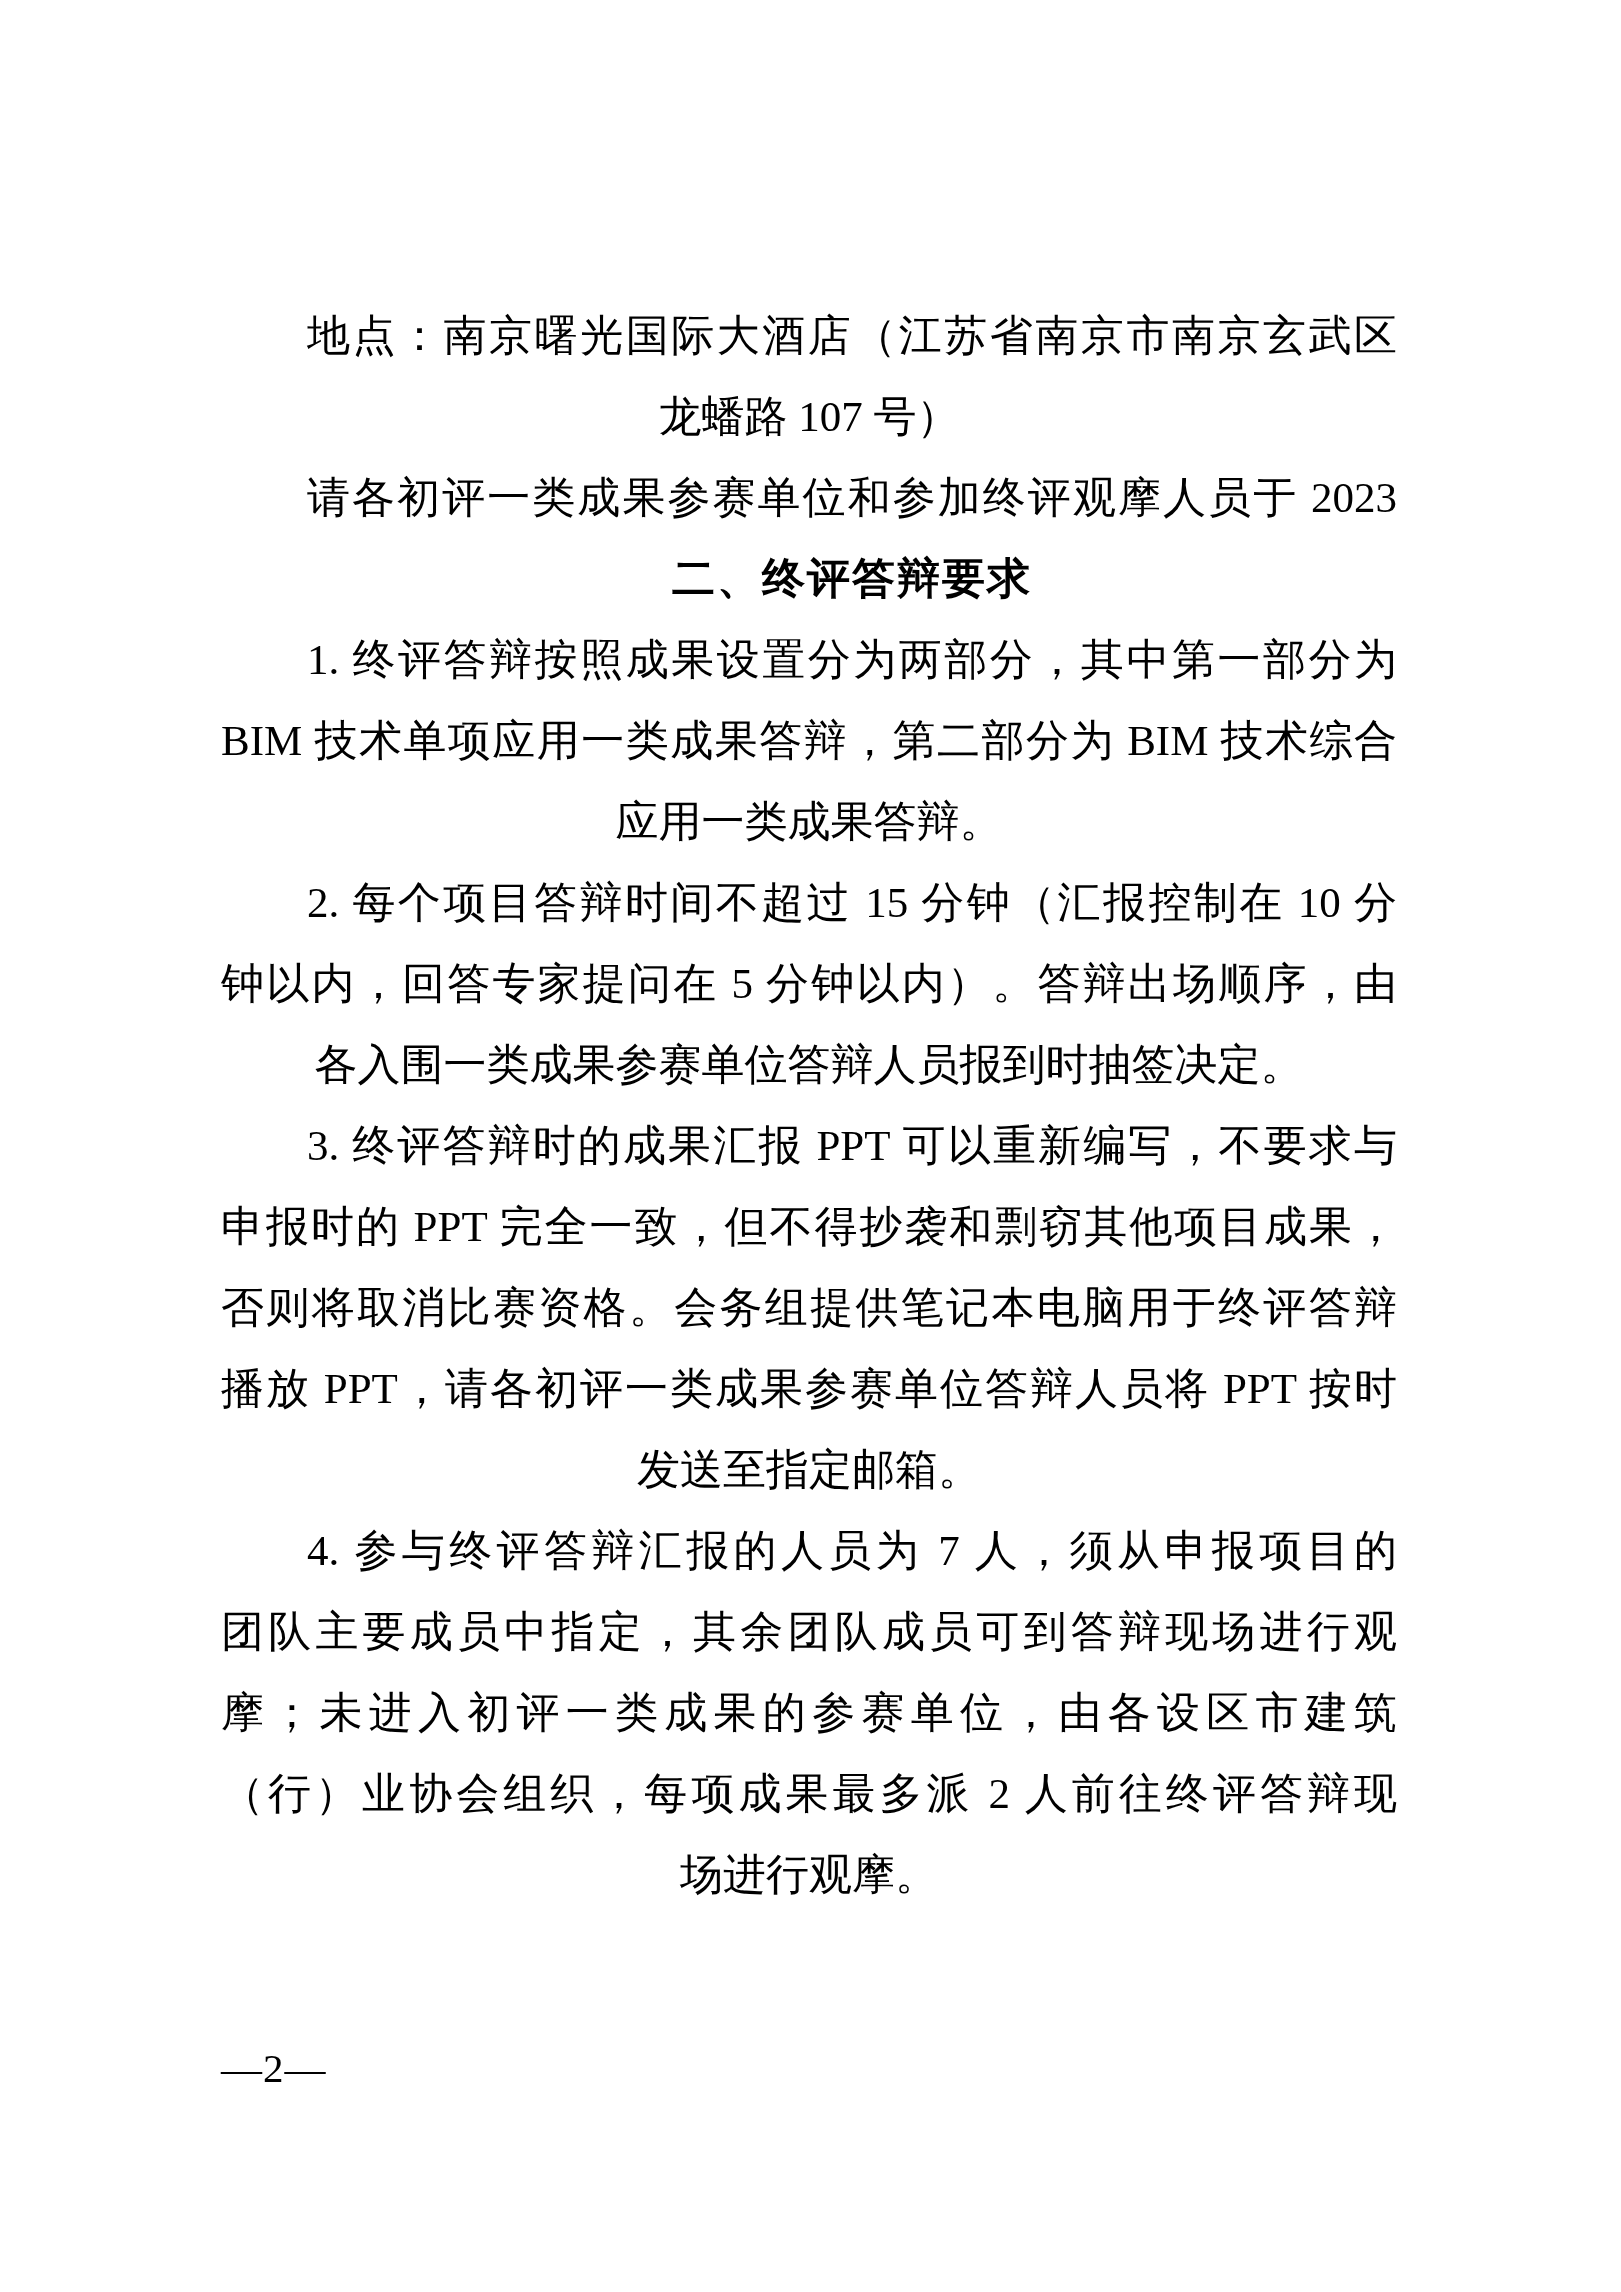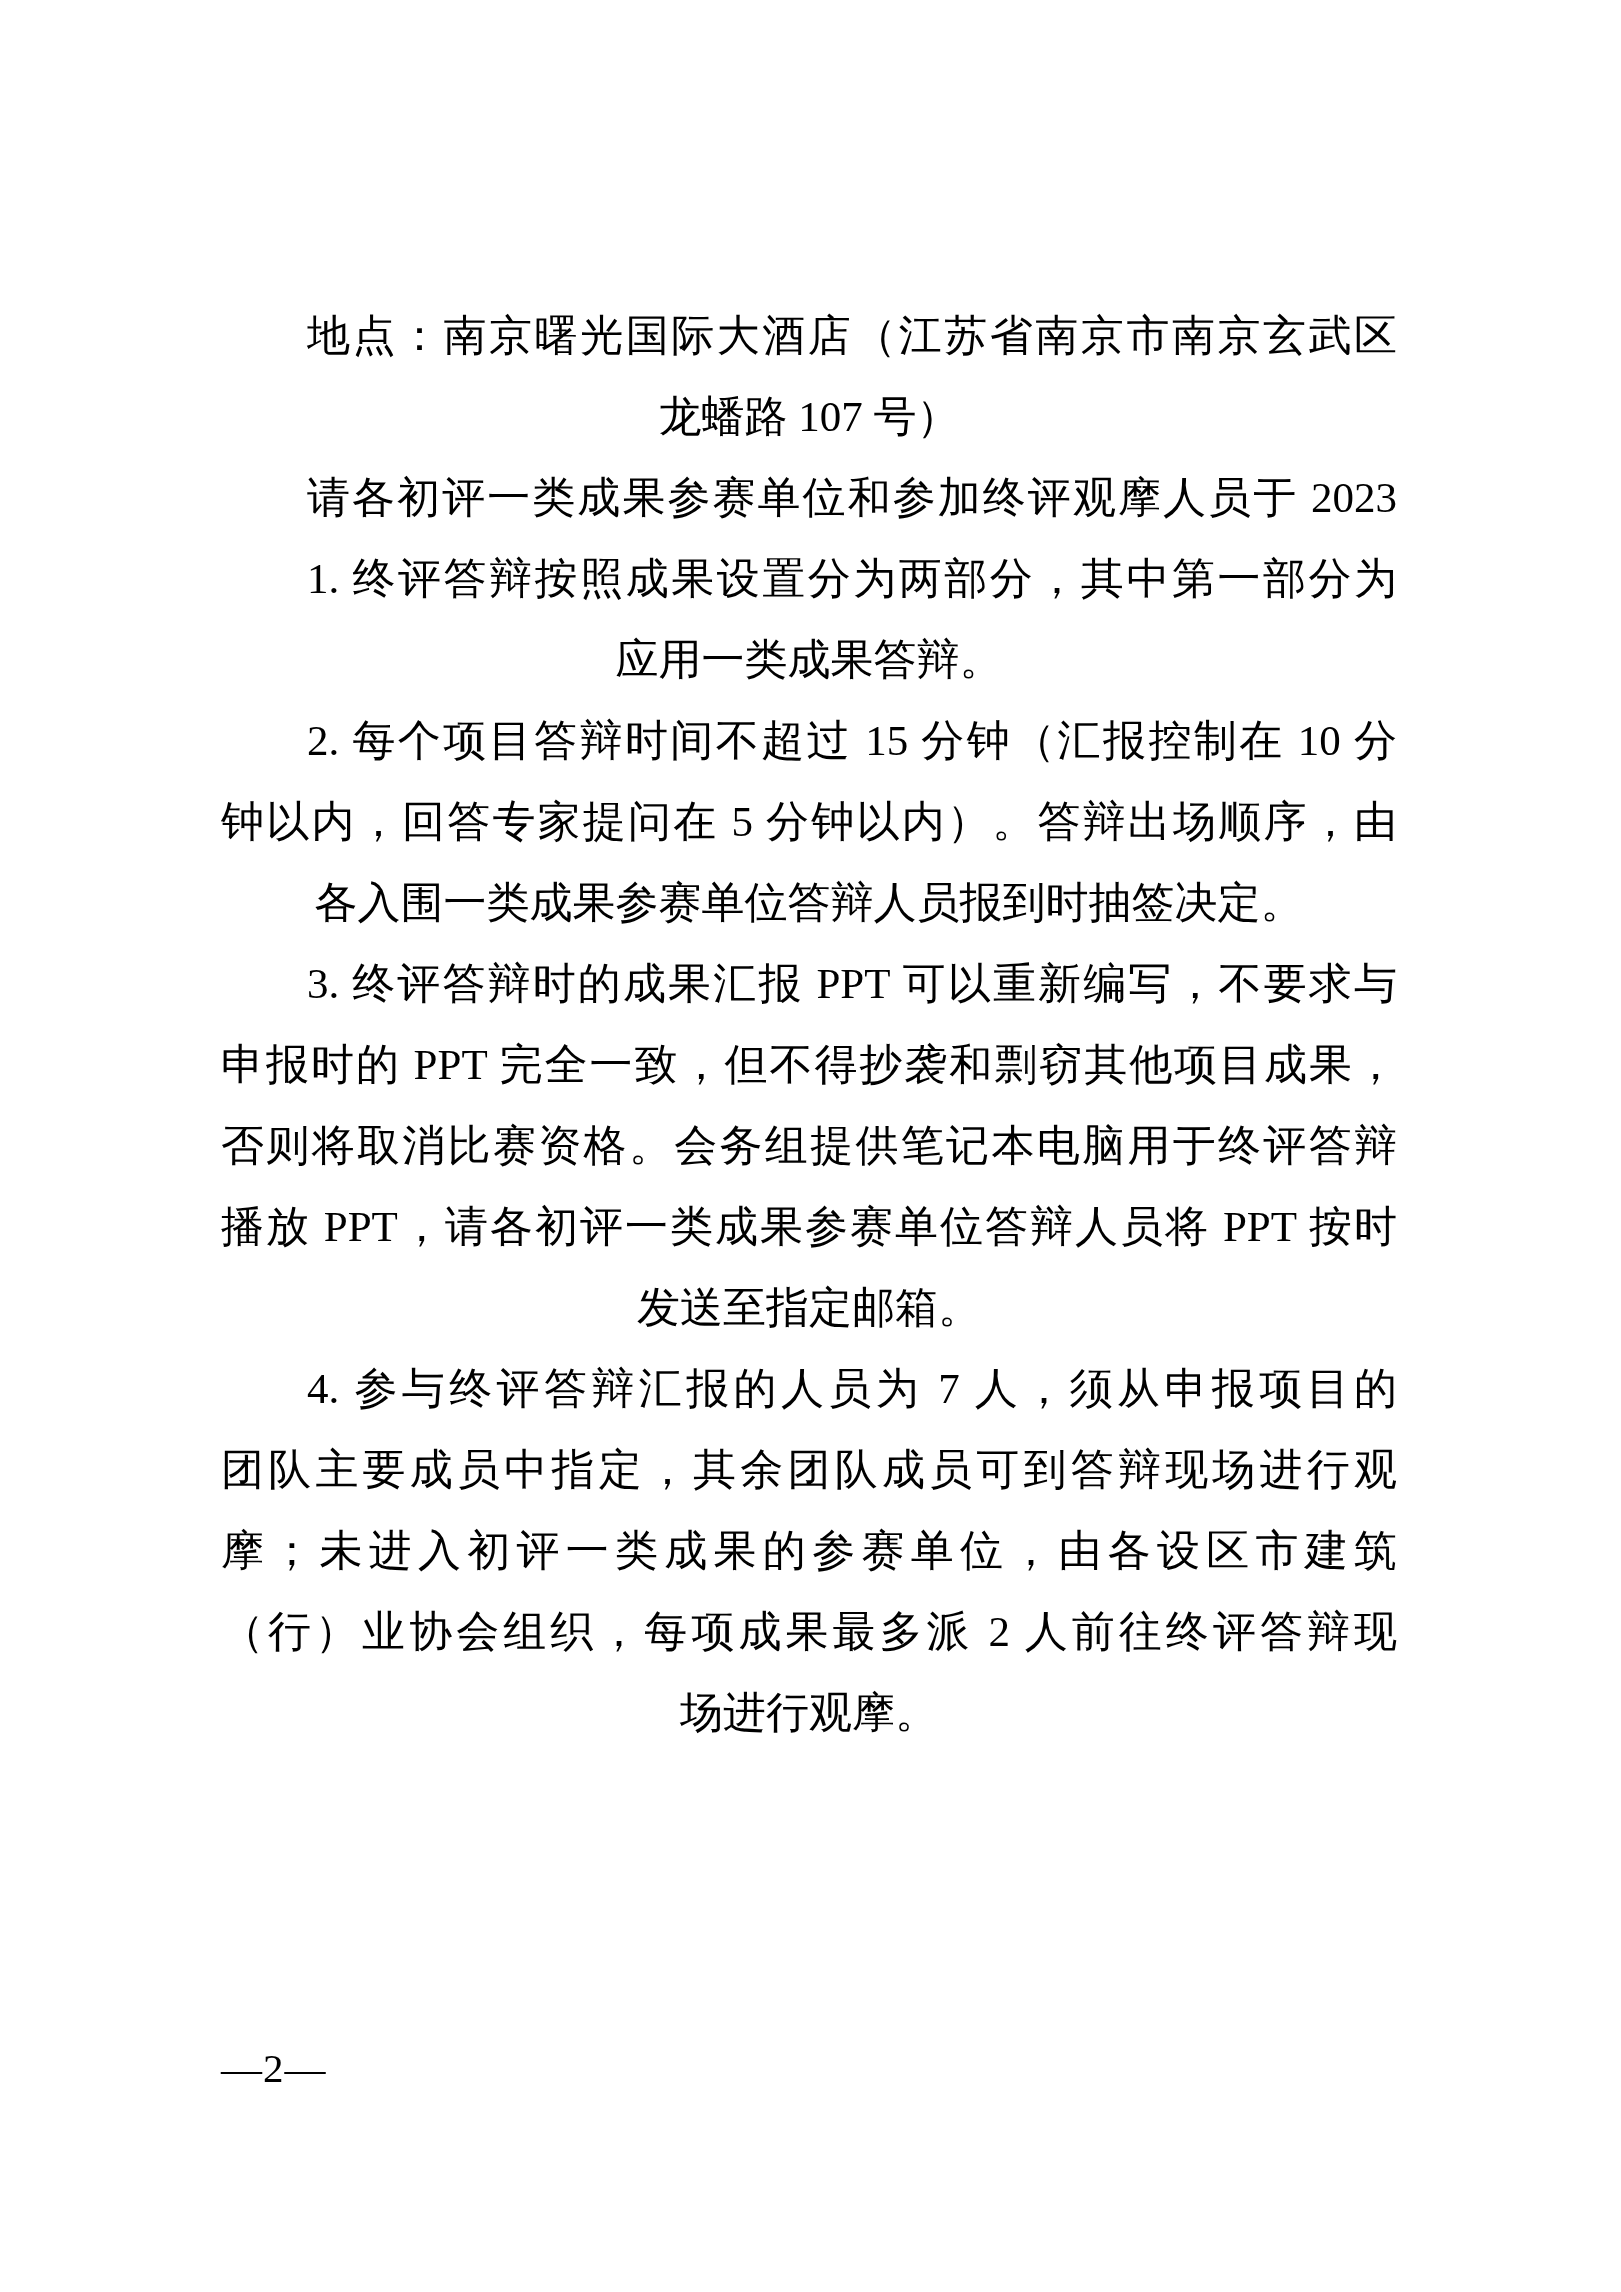--- a/index.html
+++ b/index.html
@@ -51,21 +51,23 @@
   }
 </style>
 </head>
 <body>
 
 <div class="page">
   <div class="text-block">
       <div class="line justify indent">地点：南京曙光国际大酒店（江苏省南京市南京玄武区</div>
       <div class="line">龙蟠路 107 号）</div>
       <div class="line justify indent">请各初评一类成果参赛单位和参加终评观摩人员于 2023</div>
+      <div class="line indent heading">二、终评答辩要求</div>
       <div class="line justify indent">1. 终评答辩按照成果设置分为两部分，其中第一部分为</div>
+      <div class="line justify">BIM 技术单项应用一类成果答辩，第二部分为 BIM 技术综合</div>
       <div class="line">应用一类成果答辩。</div>
       <div class="line justify indent">2. 每个项目答辩时间不超过 15 分钟（汇报控制在 10 分</div>
       <div class="line justify">钟以内，回答专家提问在 5 分钟以内）。答辩出场顺序，由</div>
       <div class="line">各入围一类成果参赛单位答辩人员报到时抽签决定。</div>
       <div class="line justify indent">3. 终评答辩时的成果汇报 PPT 可以重新编写，不要求与</div>
       <div class="line justify">申报时的 PPT 完全一致，但不得抄袭和剽窃其他项目成果，</div>
       <div class="line justify">否则将取消比赛资格。会务组提供笔记本电脑用于终评答辩</div>
       <div class="line justify">播放 PPT，请各初评一类成果参赛单位答辩人员将 PPT 按时</div>
       <div class="line">发送至指定邮箱。</div>
       <div class="line justify indent">4. 参与终评答辩汇报的人员为 7 人，须从申报项目的</div>

